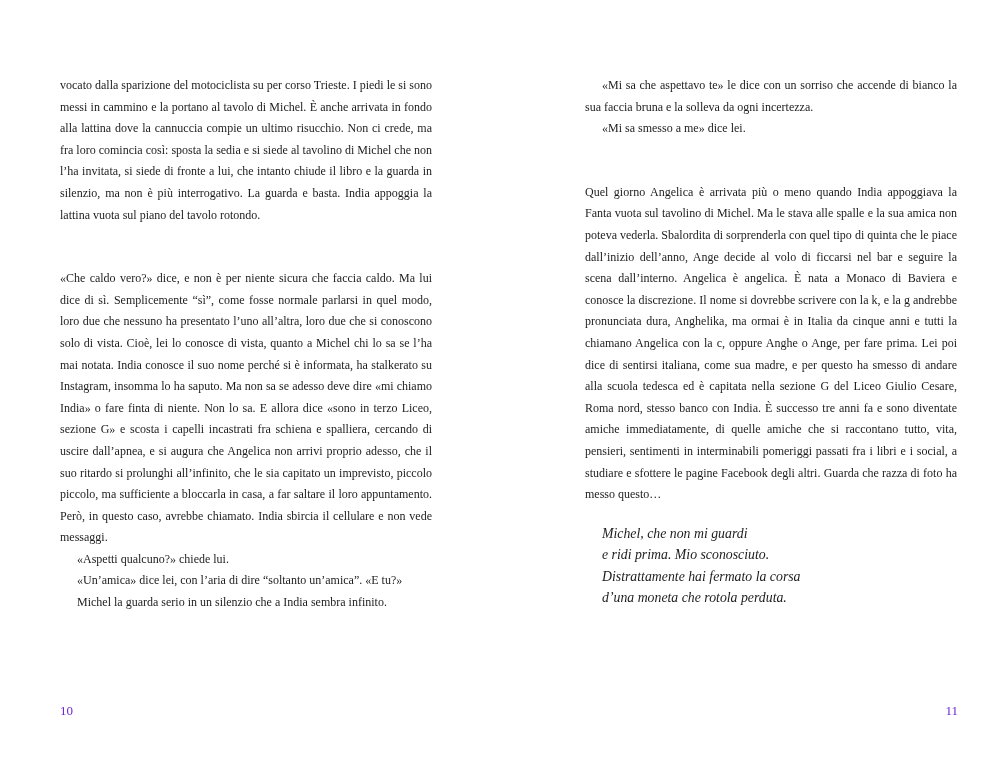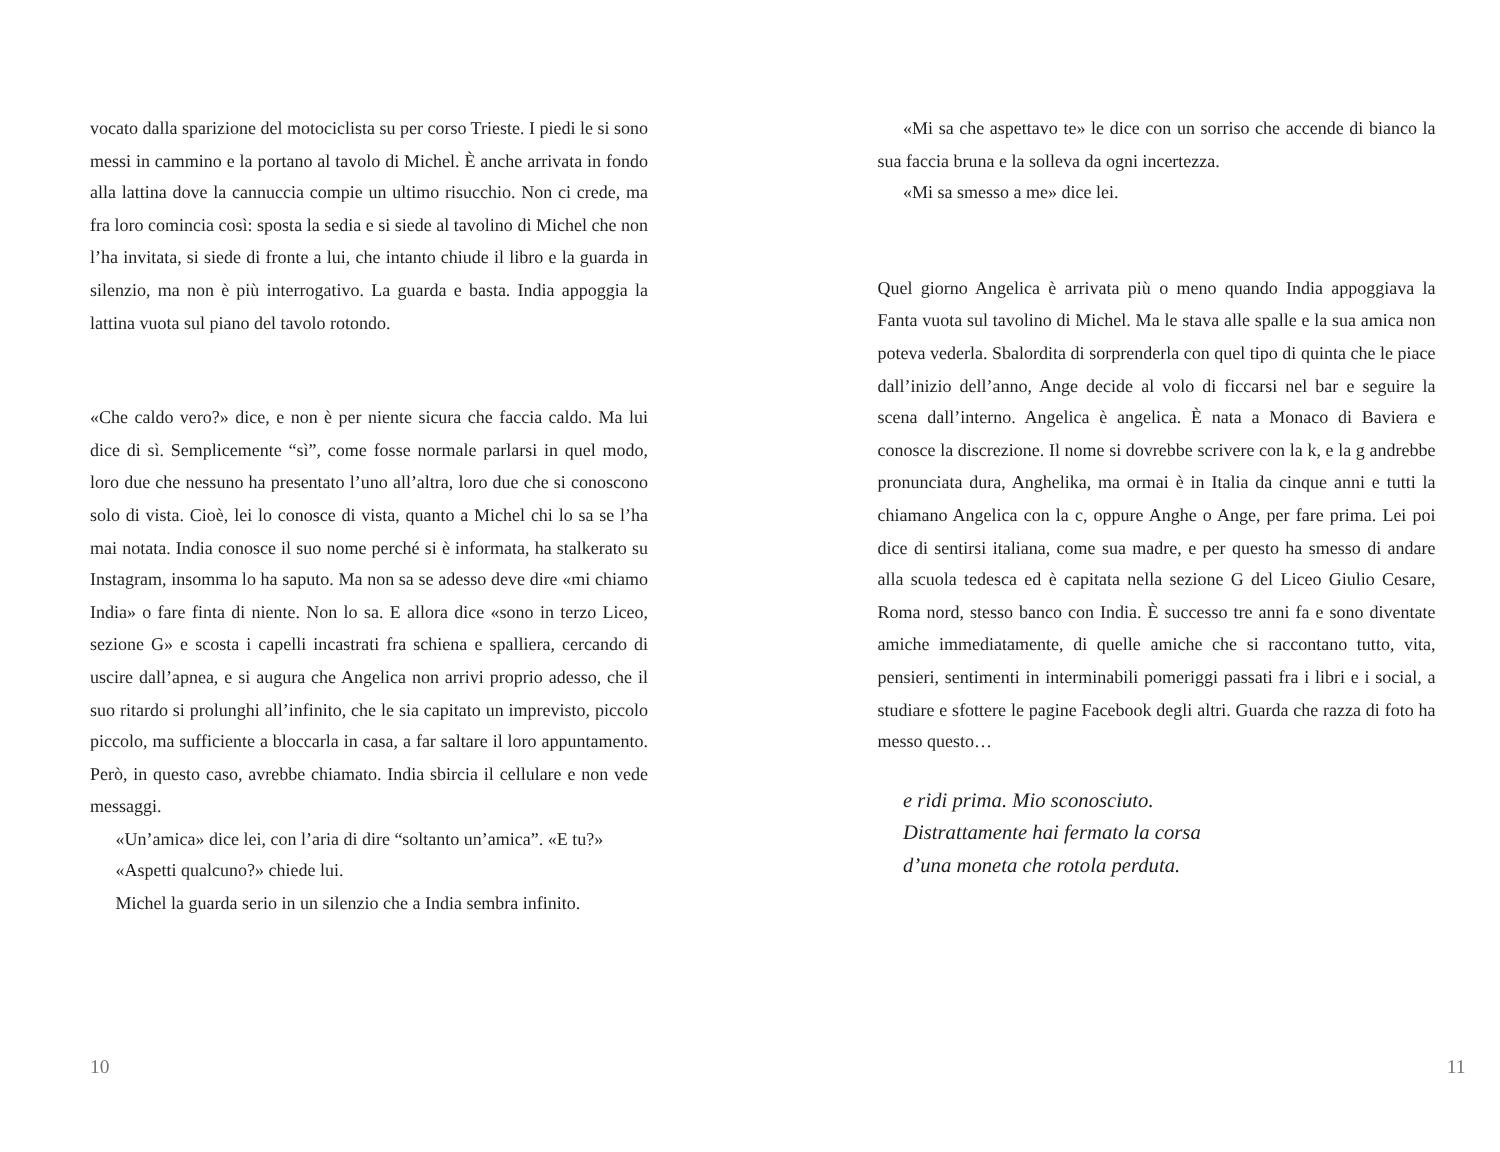--- a/index.html
+++ b/index.html
@@ -44,50 +44,51 @@
   }
   .poem-line {
     font-size: 13.8px;
     line-height: 21.6px;
   }
   .page-number {
     position: absolute;
     top: 703px;
     font-size: 13px;
     line-height: 16px;
-    color: #737373;
+    color: #6d28d9;
   }
   .page-number.pn-left {
     left: 60px;
   }
   .page-number.pn-right {
-    left: 605px;
+    left: 586px;
     width: 372px;
     text-align: right;
     font-family: Liberation Serif, serif;
   }
 </style>
 </head>
 <body>
 
 <div class="spread">
 
   <div class="page page-left">
     <p class="para">vocato dalla sparizione del motociclista su per corso Trieste. I piedi le si sono messi in cammino e la portano al tavolo di Michel. È anche arrivata in fondo alla lattina dove la cannuccia compie un ultimo risucchio. Non ci crede, ma fra loro comincia così: sposta la sedia e si siede al tavolino di Michel che non l’ha invitata, si siede di fronte a lui, che intanto chiude il libro e la guarda in silenzio, ma non è più interrogativo. La guarda e basta. India appoggia la lattina vuota sul piano del tavolo rotondo.</p>
     <p class="para space-before">«Che caldo vero?» dice, e non è per niente sicura che faccia caldo. Ma lui dice di sì. Semplicemente “sì”, come fosse normale parlarsi in quel modo, loro due che nessuno ha presentato l’uno all’altra, loro due che si conoscono solo di vista. Cioè, lei lo conosce di vista, quanto a Michel chi lo sa se l’ha mai notata. India conosce il suo nome perché si è informata, ha stalkerato su Instagram, insomma lo ha saputo. Ma non sa se adesso deve dire «mi chiamo India» o fare finta di niente. Non lo sa. E allora dice «sono in terzo Liceo, sezione G» e scosta i capelli incastrati fra schiena e spalliera, cercando di uscire dall’apnea, e si augura che Angelica non arrivi proprio adesso, che il suo ritardo si prolunghi all’infinito, che le sia capitato un imprevisto, piccolo piccolo, ma sufficiente a bloccarla in casa, a far saltare il loro appuntamento. Però, in questo caso, avrebbe chiamato. India sbircia il cellulare e non vede messaggi.</p>
+    <p class="para indent">«Aspetti qualcuno?» chiede lui.</p>
     <p class="para indent">«Un’amica» dice lei, con l’aria di dire “soltanto un’amica”. «E tu?»</p>
-    <p class="para indent">«Aspetti qualcuno?» chiede lui.</p>
     <p class="para indent">Michel la guarda serio in un silenzio che a India sembra infinito.</p>
   </div>
 
   <div class="page page-right">
     <p class="para indent">«Mi sa che aspettavo te» le dice con un sorriso che accende di bianco la sua faccia bruna e la solleva da ogni incertezza.</p>
     <p class="para indent">«Mi sa smesso a me» dice lei.</p>
     <p class="para space-before-lg">Quel giorno Angelica è arrivata più o meno quando India appoggiava la Fanta vuota sul tavolino di Michel. Ma le stava alle spalle e la sua amica non poteva vederla. Sbalordita di sorprenderla con quel tipo di quinta che le piace dall’inizio dell’anno, Ange decide al volo di ficcarsi nel bar e seguire la scena dall’interno. Angelica è angelica. È nata a Monaco di Baviera e conosce la discrezione. Il nome si dovrebbe scrivere con la k, e la g andrebbe pronunciata dura, Anghelika, ma ormai è in Italia da cinque anni e tutti la chiamano Angelica con la c, oppure Anghe o Ange, per fare prima. Lei poi dice di sentirsi italiana, come sua madre, e per questo ha smesso di andare alla scuola tedesca ed è capitata nella sezione G del Liceo Giulio Cesare, Roma nord, stesso banco con India. È successo tre anni fa e sono diventate amiche immediatamente, di quelle amiche che si raccontano tutto, vita, pensieri, sentimenti in interminabili pomeriggi passati fra i libri e i social, a studiare e sfottere le pagine Facebook degli altri. Guarda che razza di foto ha messo questo…</p>
     <div class="poem">
+      <div class="poem-line">Michel, che non mi guardi</div>
       <div class="poem-line">e ridi prima. Mio sconosciuto.</div>
       <div class="poem-line">Distrattamente hai fermato la corsa</div>
       <div class="poem-line">d’una moneta che rotola perduta.</div>
     </div>
   </div>
 
   <div class="page-number pn-left">10</div>
   <div class="page-number pn-right">11</div>
 
 </div>

